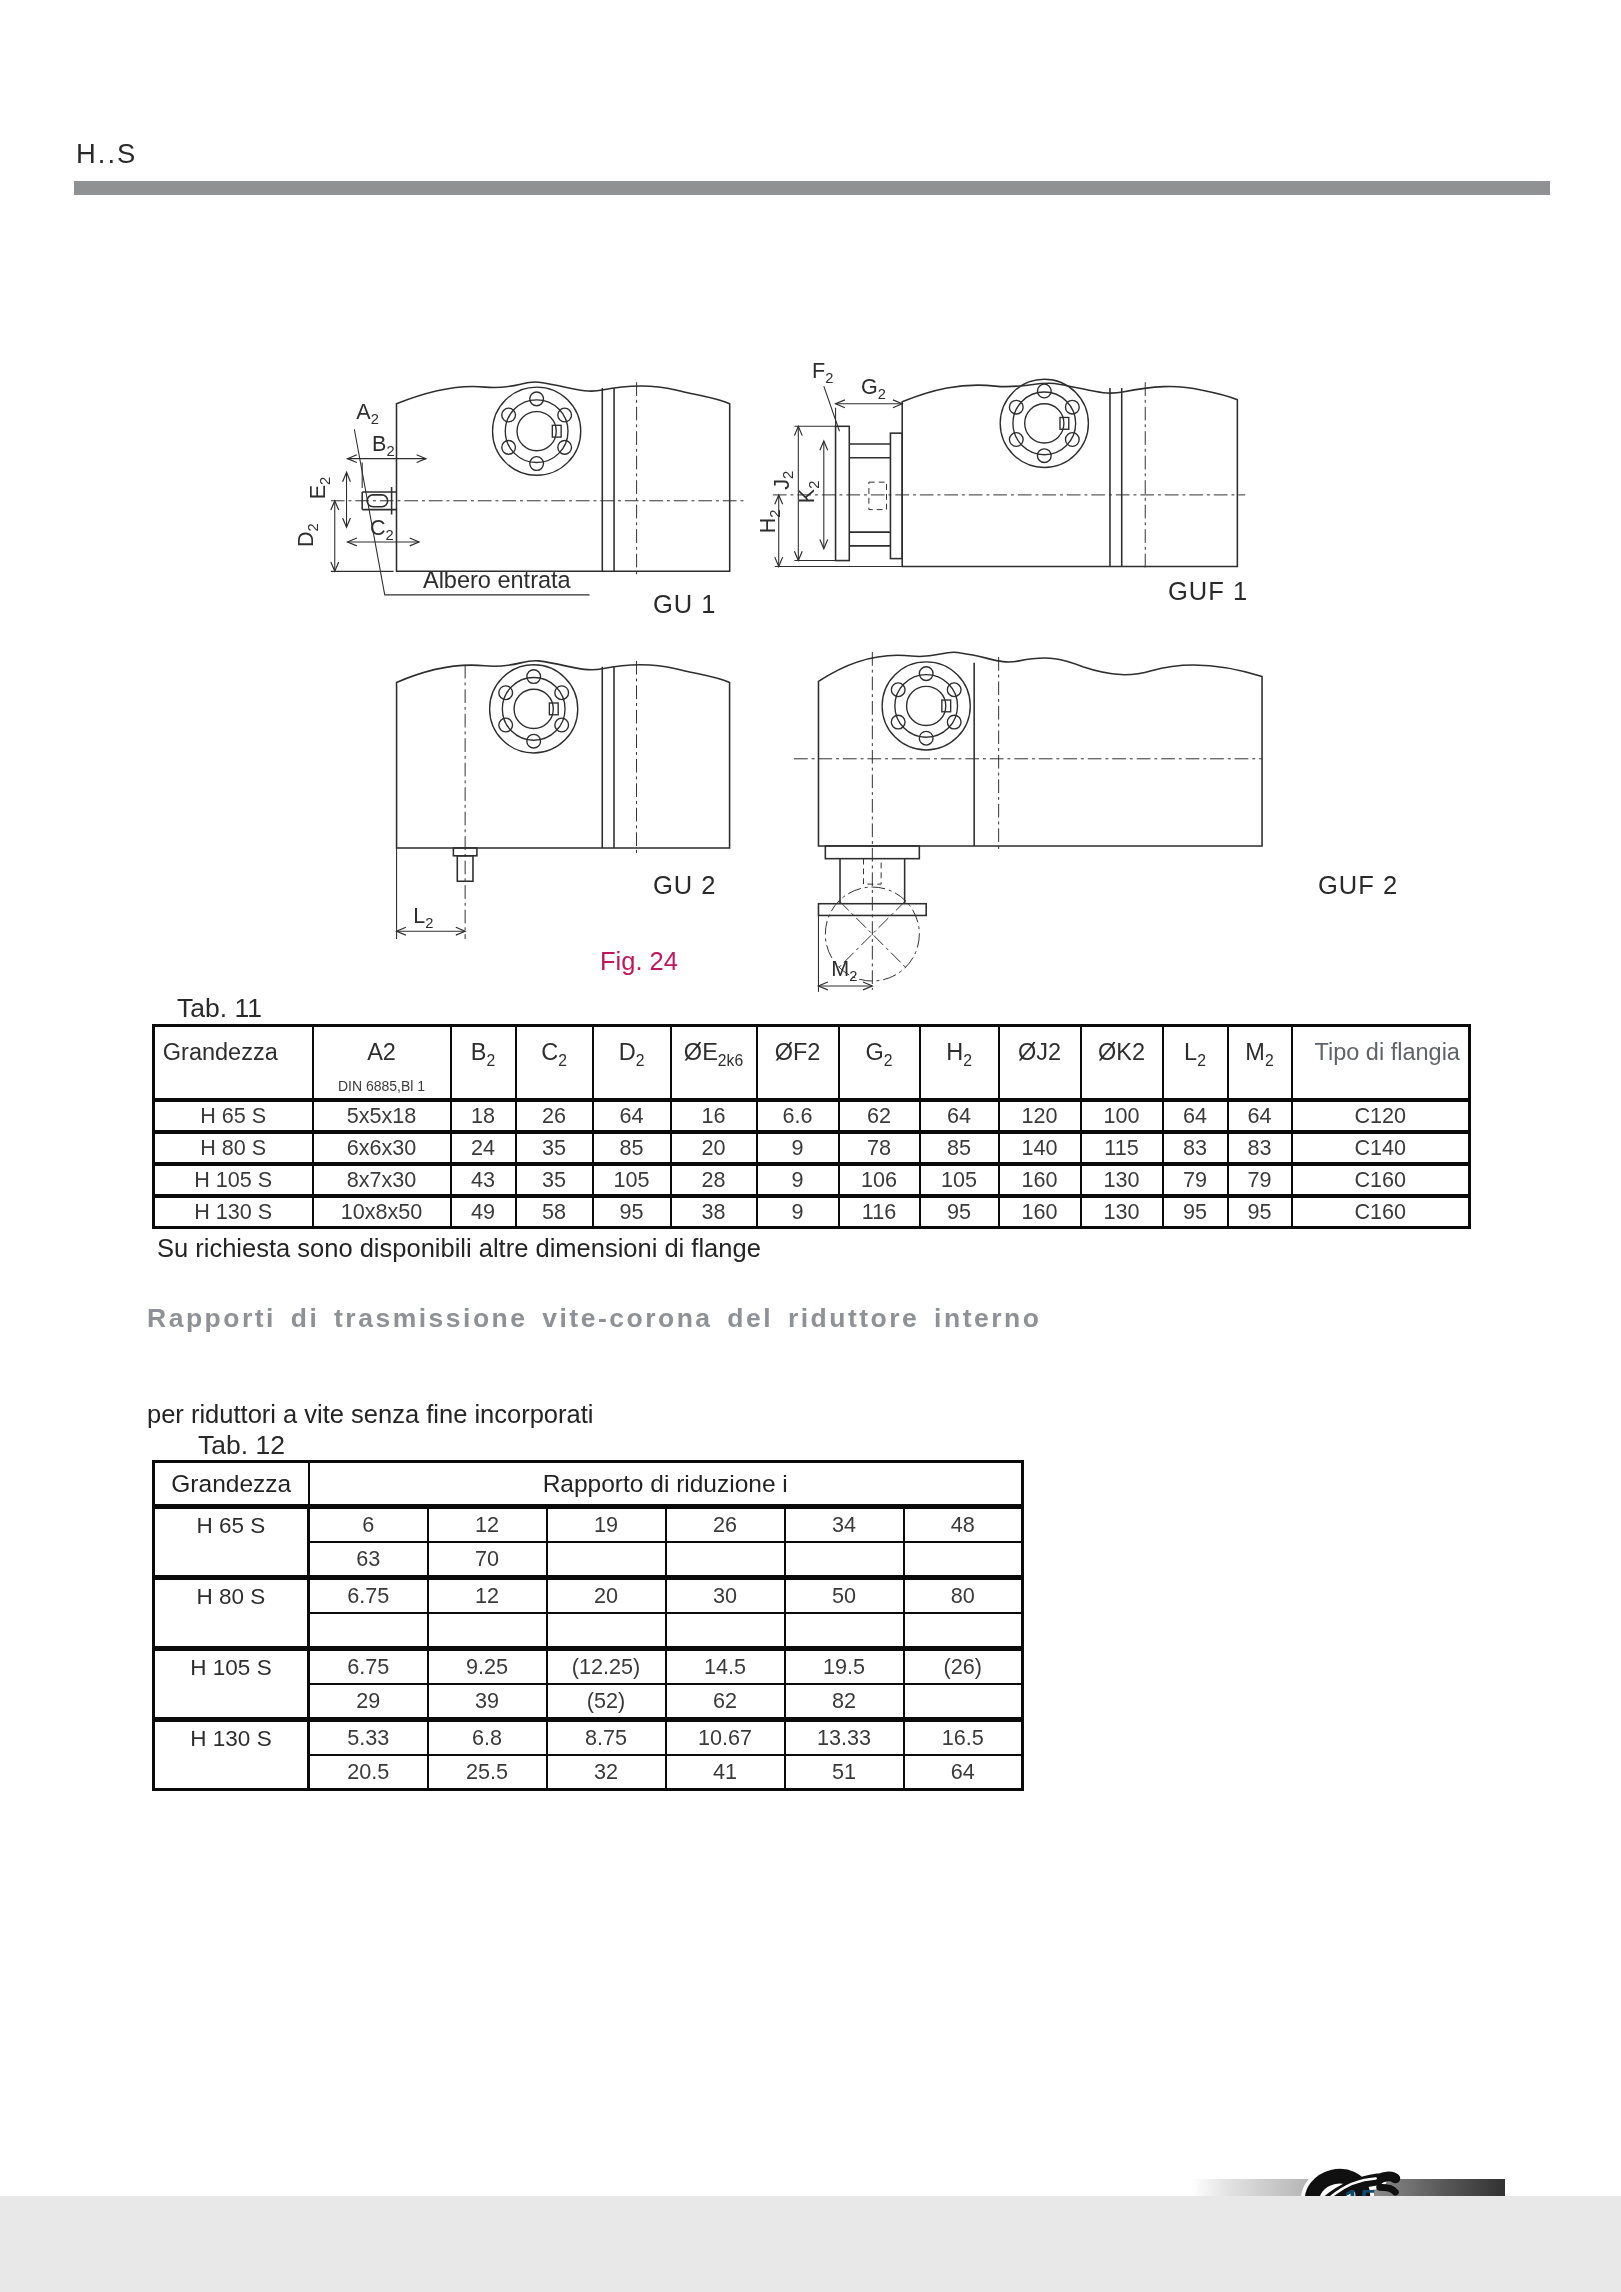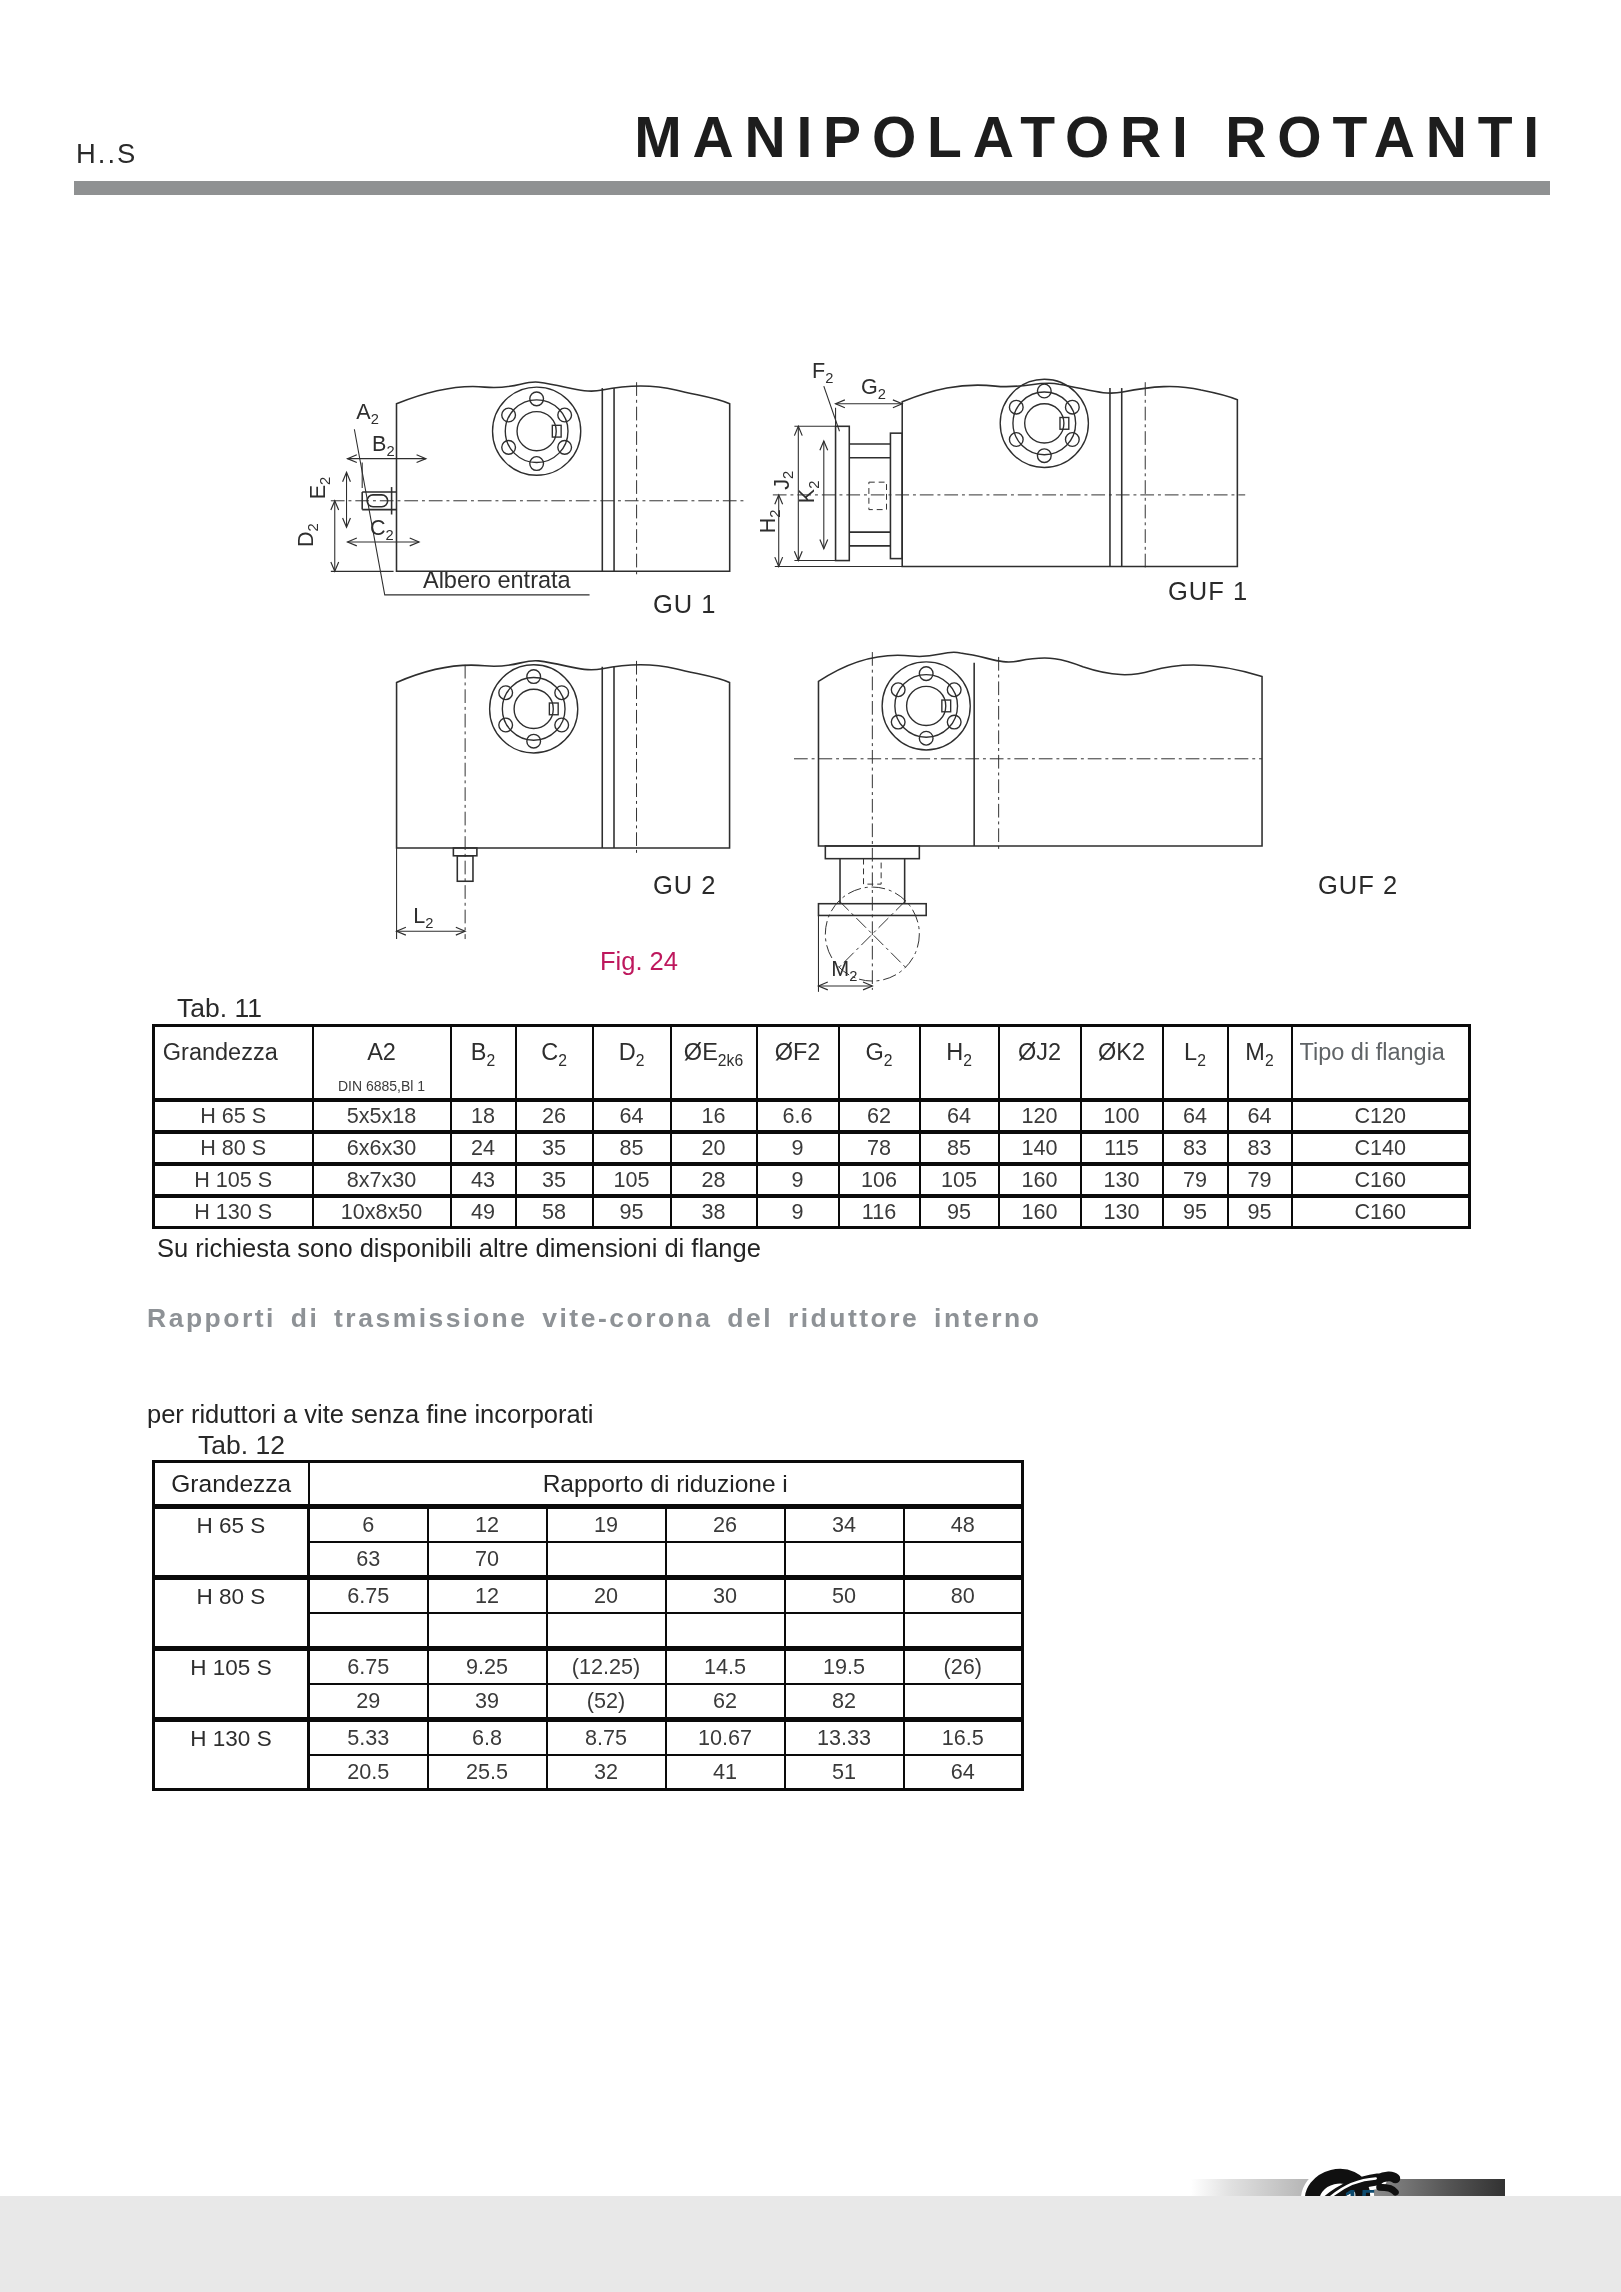--- a/index.html
+++ b/index.html
@@ -43,21 +43,21 @@
   table { border-spacing:0; }
   .t11 { position:absolute; left:152px; top:1024px; width:1318px; border-collapse:collapse; table-layout:fixed; border:3.9px solid #0a0a0a; }
   .t11 th, .t11 td { border:2.9px solid #0a0a0a; overflow:hidden; }
   .t11 thead tr { height:74px; border-bottom:4.9px solid #0a0a0a; }
   .t11 tbody tr { height:32px; border-top:4.9px solid #0a0a0a; }
   .t11 th { font-size:23.5px; font-weight:normal; color:#2e2e2e; vertical-align:top; padding-top:11.8px; text-align:center; }
   .t11 th sub { font-size:15.7px; }
   .t11 th .hnote { font-size:14px; color:#3c3c3c; margin-top:12px; text-align:center; font-weight:normal; }
   .t11 td { font-size:21.6px; color:#3a3a3a; text-align:center; }
   .t11 .c-grand  { text-align:left; padding-left:7.8px; }
-  .t11 .c-flangia{ text-align:left; padding-left:7px; color:#5f6366; }
+  .t11 .c-flangia{ text-align:left; padding-left:22px; color:#5f6366; }
 
   
   .t12 { position:absolute; left:152px; top:1460px; width:866px; border-collapse:collapse; table-layout:fixed; border:3.9px solid #0a0a0a; }
   .t12 th, .t12 td { border:2.9px solid #0a0a0a; overflow:hidden; }
   .t12 th { font-size:24.5px; font-weight:normal; color:#232323; height:39px; border-bottom:4.9px solid #0a0a0a; text-align:center; }
   .t12 td { font-size:21.6px; color:#3a3a3a; text-align:center; height:30px; }
   .t12 tr.g1 { border-top:5.9px solid #0a0a0a; }
   .t12 td.gname { border-right:3.9px solid #0a0a0a; vertical-align:top; padding-top:3.9px; font-size:22.5px; color:#2e2e2e; }
 
   
@@ -87,21 +87,20 @@
         <circle cx="0" cy="33" r="7"></circle>
           <circle cx="-28.6" cy="16.5" r="7"></circle>
           <circle cx="-28.6" cy="-16.5" r="7"></circle>
         <line x1="-56" y1="0" x2="56" y2="0" class="cl"></line>
         <line x1="0" y1="-53" x2="0" y2="53" class="cl"></line>
       </g>
     </defs>
   </svg>
 
   <div class="abs hdr-code">H..S</div>
-  <div class="abs hdr-title">MANIPOLATORI ROTANTI</div>
   <div class="abs hdr-bar"></div>
 
 
   <svg class="draw" style="left:274px;top:343px" width="490" height="294" viewBox="0 0 500 300">
     <path class="ln" d="M125,62 C155,50 185,42 215,45 C245,48 255,38 270,40 C300,44 315,52 335,48 C360,43 385,42 410,48 C435,54 452,56 465,62 L465,233 L125,233 Z"></path>
     <line class="ln" x1="335" y1="46" x2="335" y2="233"></line>
     <line class="ln" x1="347" y1="46" x2="347" y2="233"></line>
     <line class="cl" x1="370" y1="40" x2="370" y2="238"></line>
     <line class="cl" x1="58" y1="161" x2="482" y2="161"></line>
     <use href="#flange" transform="translate(268,90)"></use>

